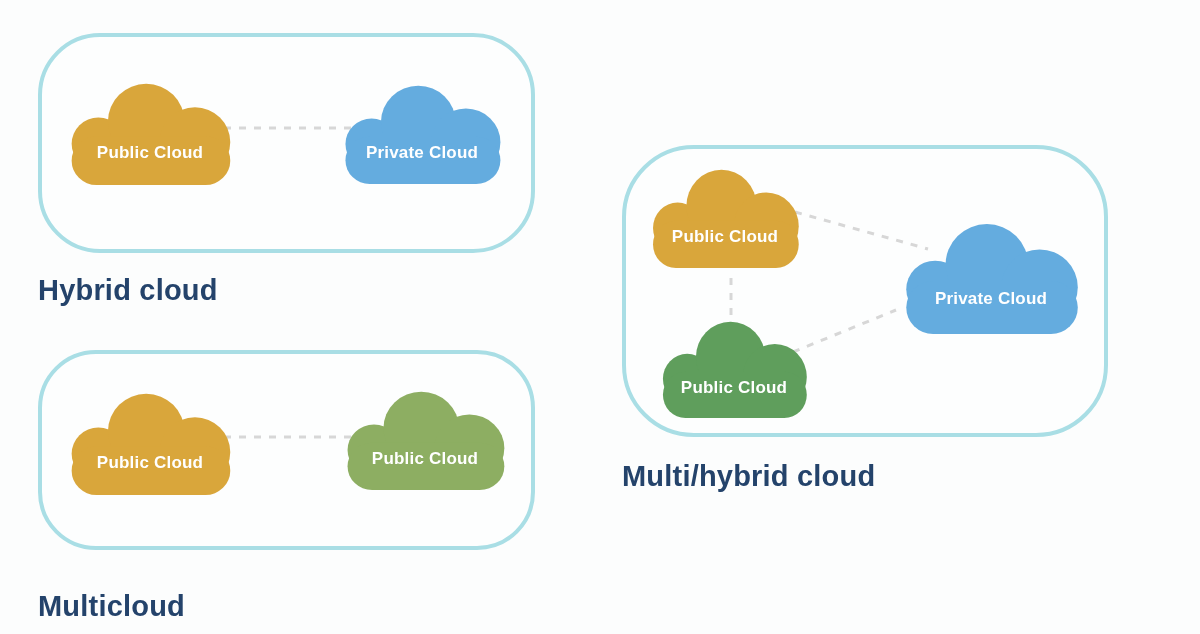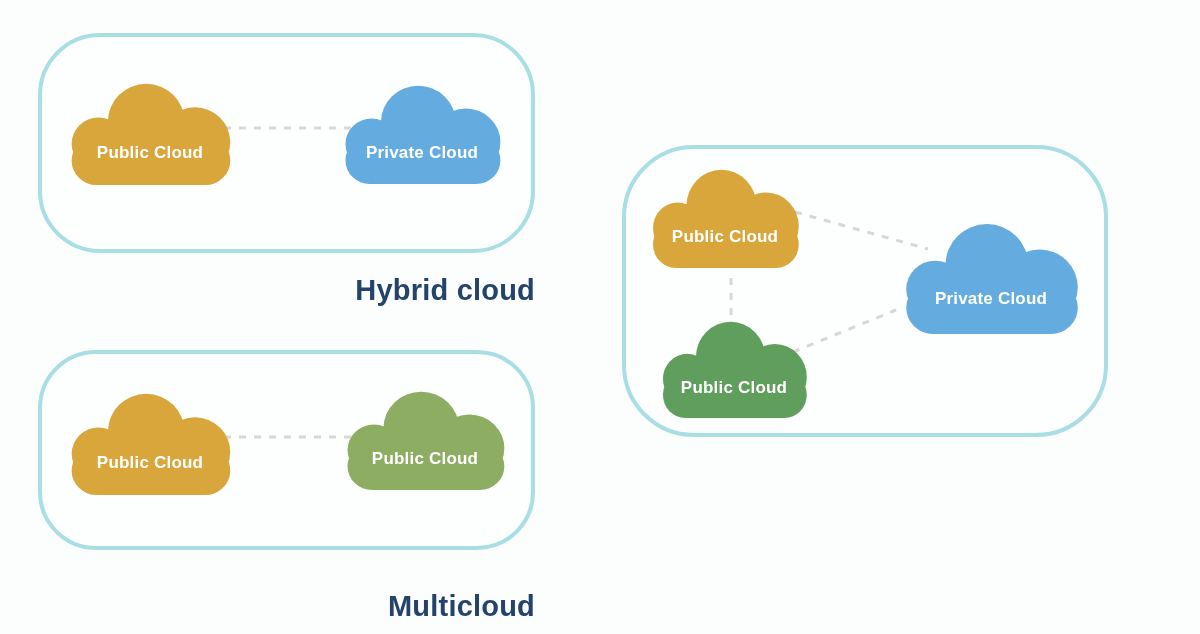--- a/index.html
+++ b/index.html
@@ -63,21 +63,21 @@
     text-align: center;
     color: var(--cloud-label-white);
     font-weight: 700;
     font-size: 17px;
     letter-spacing: 0.2px;
     white-space: nowrap;
   }
 
   .caption {
     position: absolute;
-    text-align: right;
+    text-align: left;
     color: var(--caption-navy);
     font-size: 29px;
     font-weight: 600;
     letter-spacing: 0.2px;
   }
   .caption.cap1 { left: 38px;  top: 274px; width: 497px; }
   .caption.cap2 { left: 38px;  top: 570px; width: 497px; margin-top: 20px; }
   .caption.cap3 { left: 622px; top: 460px; width: 486px; }
 
   
@@ -183,14 +183,15 @@
   <div class="cloud green g3c">
     <svg viewBox="0 0 180 110" preserveAspectRatio="none">
       <circle cx="36" cy="66" r="28"></circle>
       <circle cx="86" cy="42" r="40"></circle>
       <circle cx="137" cy="64" r="37"></circle>
       <rect x="8" y="58" width="166" height="52" rx="26"></rect>
     </svg>
     <span class="cloud-label">Public Cloud</span>
   </div>
 
+  <div class="caption cap3">Multi/hybrid cloud</div>
 
 </div>
 
 </body></html>

